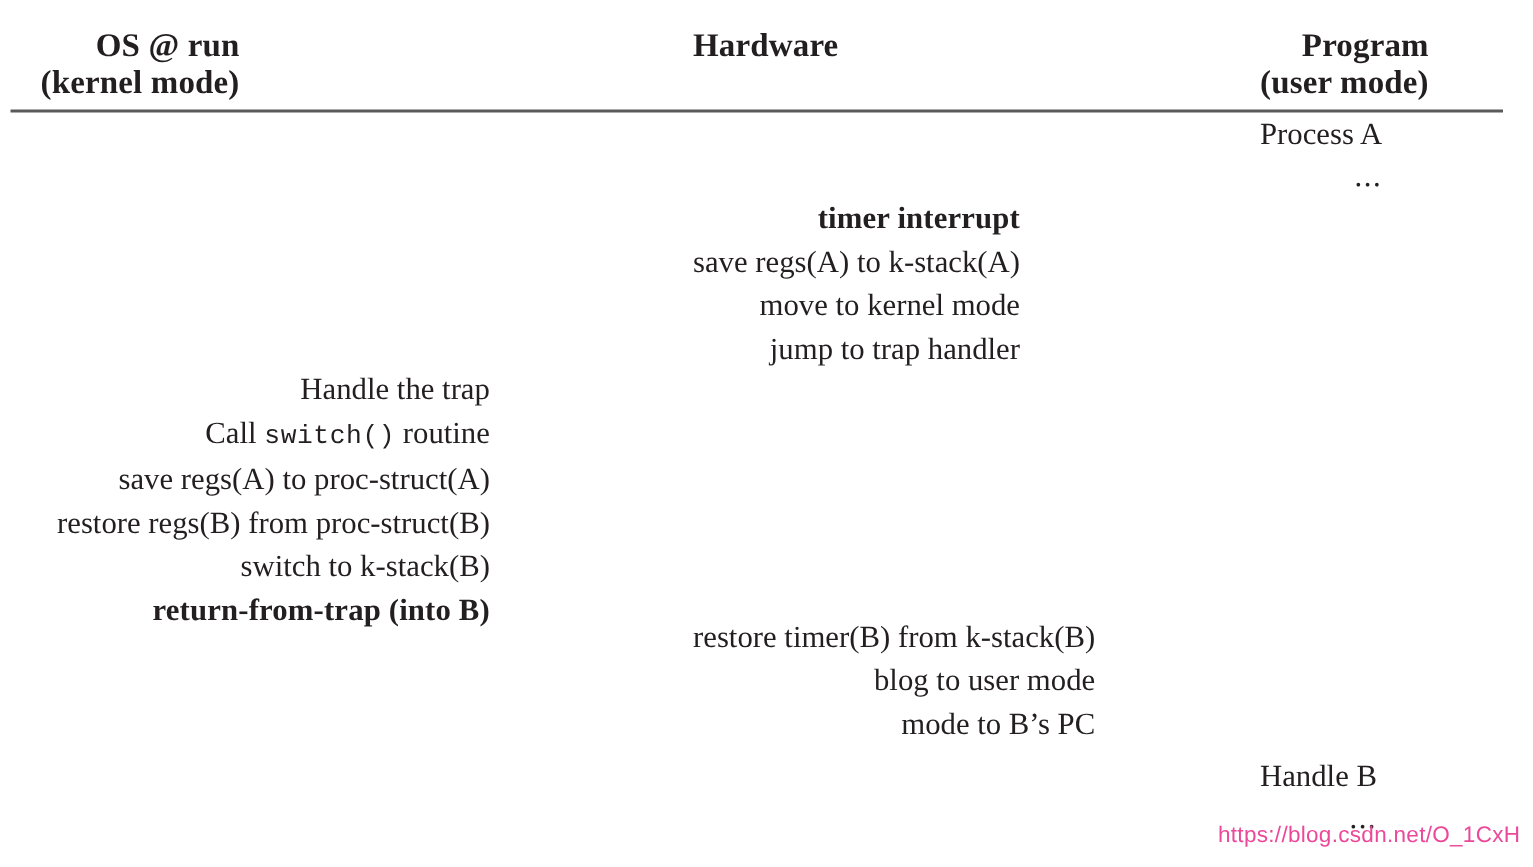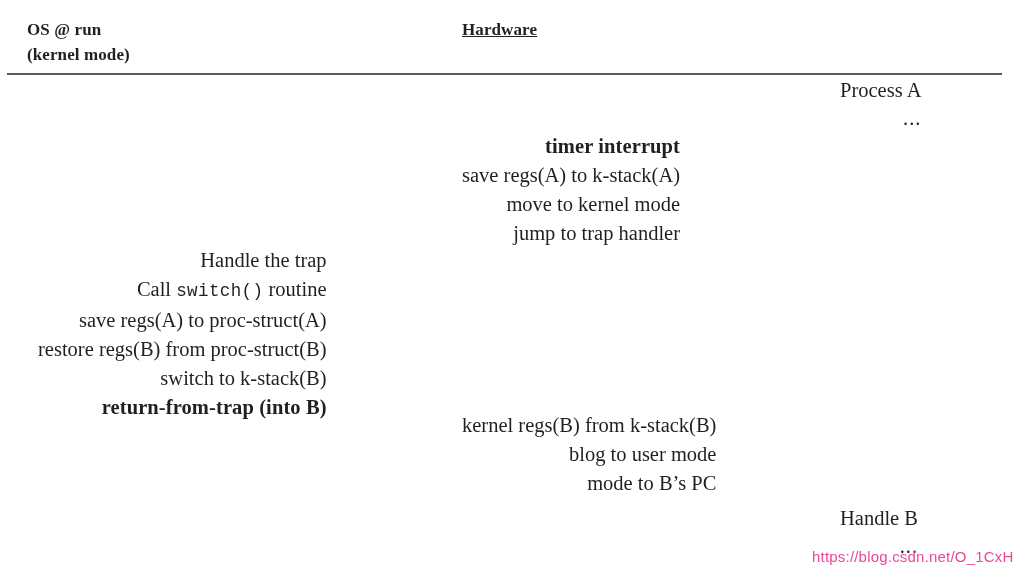--- a/index.html
+++ b/index.html
@@ -19,27 +19,28 @@
 
   .sheet {
     position: absolute;
     inset: 0;
   }
 
   
   .col-head {
     position: absolute;
     font-weight: bold;
-    font-size: 17px;
+    font-size: 22px;
     line-height: 25px;
     letter-spacing: 0.1px;
     white-space: pre-line;
+    text-align: right;
   }
   #head-os       { left: 27px;  top: 17px; }
-  #head-hardware { left: 462px; top: 17px; text-decoration: underline; }
+  #head-hardware { left: 462px; top: 17px; }
   #head-program  { left: 840px; top: 17px; }
 
   .rule {
     position: absolute;
     left: 7px;
     top: 73px;
     width: 995px;
     height: 0;
     border-top: 2px solid #5a5a5a;
   }
@@ -92,20 +93,22 @@
 </head>
 <body>
 
 <div class="sheet">
 
   <div class="col-head" id="head-os">OS @ run
 (kernel mode)</div>
 
   <div class="col-head" id="head-hardware">Hardware</div>
 
+  <div class="col-head" id="head-program">Program
+(user mode)</div>
 
   <div class="rule"></div>
 
   <div class="block" id="prog-a">
     <div class="line">Process A</div>
     <div class="line ellipsis">...</div>
   </div>
 
   <div class="block" id="hw-top">
     <div class="line bold">timer interrupt</div>
@@ -119,21 +122,21 @@
 
     <div class="line"><span>Call </span><code class="mono">switch()</code><span> routine</span></div>
 
     <div class="line indent">save regs(A) to proc-struct(A)</div>
     <div class="line indent">restore regs(B) from proc-struct(B)</div>
     <div class="line indent">switch to k-stack(B)</div>
     <div class="line bold">return-from-trap (into B)</div>
   </div>
 
   <div class="block" id="hw-bottom">
-    <div class="line">kernel regs(B) from k-stack(B)</div>
+    <div class="line">restore timer(B) from k-stack(B)</div>
     <div class="line">blog to user mode</div>
     <div class="line">mode to B’s PC</div>
   </div>
 
   <div class="block" id="prog-b">
     <div class="line">Handle B</div>
     <div class="line ellipsis">...</div>
   </div>
 
   <div class="watermark">https://blog.csdn.net/O_1CxH</div>

